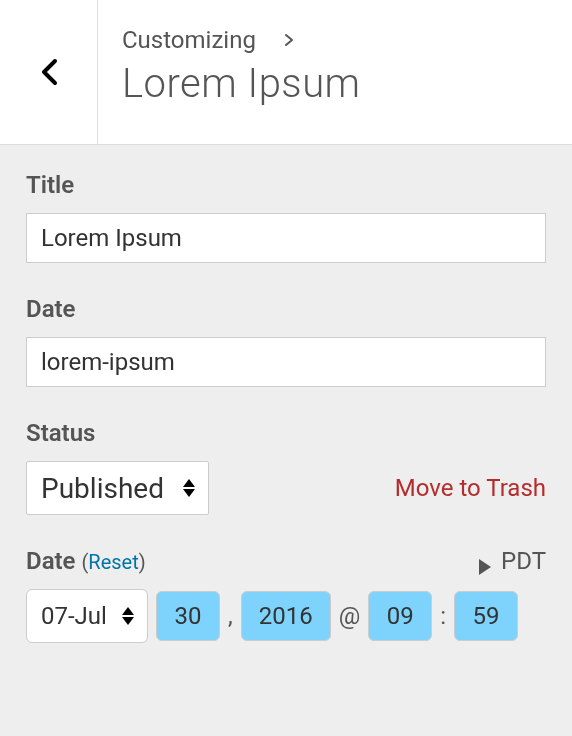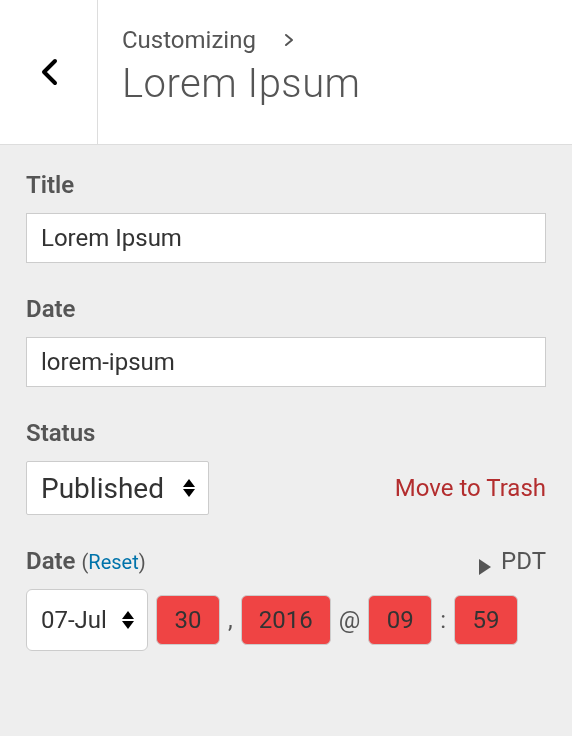--- a/index.html
+++ b/index.html
@@ -173,40 +173,40 @@
     .date-row {
       display: flex;
       align-items: center;
       gap: 8px;
     }
     .small-input {
       height: 50px;
       font-size: 24px;
       border: 1px solid #ccc;
       border-radius: 6px;
-      background: #ef4444;
+      background: #7dd3fc;
       text-align: center;
       color: #333;
       font-family: inherit;
     }
     .month-select-wrapper {
       position: relative;
       display: inline-block;
     }
     .month-select {
       font-size: 24px;
       font-family: inherit;
       padding: 10px 40px 10px 14px;
       border: 1px solid #ccc;
       border-radius: 6px;
       background: #fff;
       appearance: none;
       -webkit-appearance: none;
       color: #333;
-      height: 62px;
+      height: 54px;
       cursor: pointer;
     }
     .input-day {
       width: 64px;
     }
     .input-year {
       width: 90px;
     }
     .input-time {
       width: 64px;

